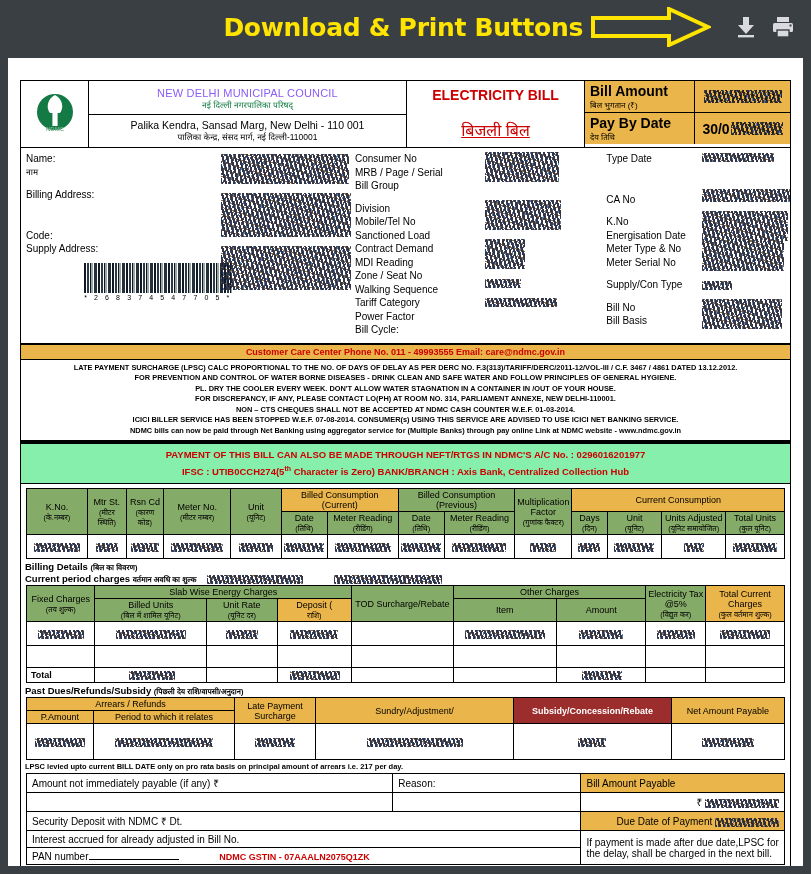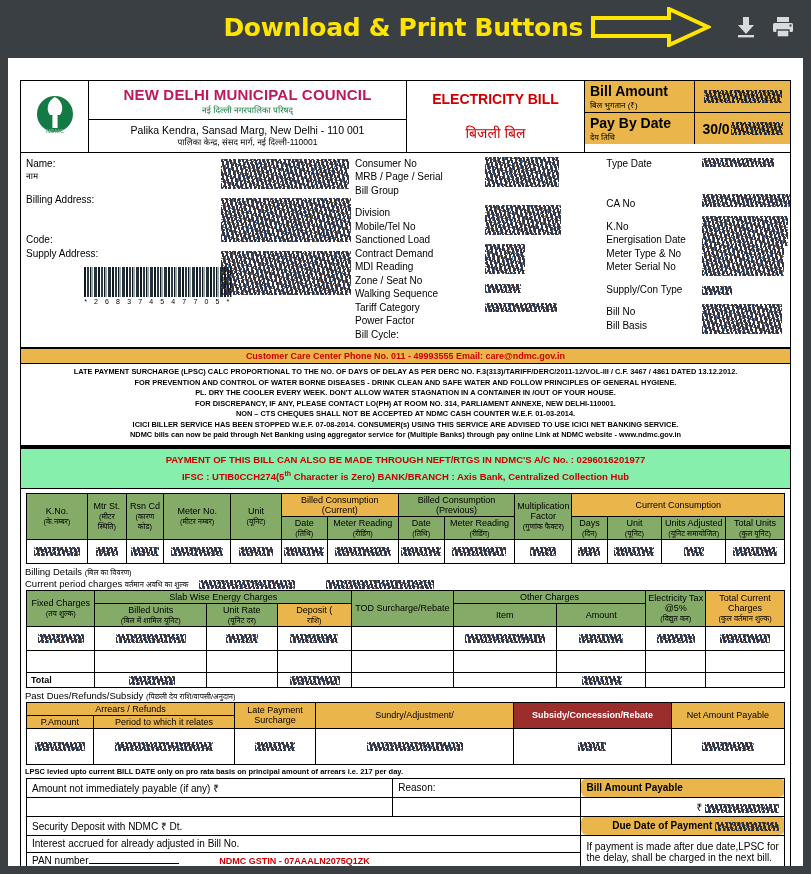--- a/index.html
+++ b/index.html
@@ -77,33 +77,33 @@
     display: flex; align-items: center; justify-content: center;
     padding: 3px 0;
   }
   .hdr-name { flex: 1; border-right: 1px solid #000; }
   .hdr-name .l1 {
     text-align: center; padding: 6px 4px 0;
     border-bottom: 1px solid #000;
   }
   .hdr-name .l2 { text-align: center; padding: 4px 4px 5px; }
   .org-en {
-    color: #be185d; font-weight: bold; font-size: 15px;
+    color: #8b5cf6; font-weight: normal; font-size: 11px;
     letter-spacing: .2px; line-height: 1.1;
   }
   .org-hi { color: #0f7a3d; font-size: 8.5px; padding-bottom: 4px; }
   .addr-en { font-size: 10.5px; }
   .addr-hi { font-size: 8.5px; }
   .hdr-title {
     width: 178px; border-right: 1px solid #000;
     display: flex; flex-direction: column;
     align-items: center; justify-content: center; padding: 4px;
   }
   .title-en { color: #cc0000; font-weight: bold; font-size: 14px; }
-  .title-hi { color: #cc0000; font-size: 14px; margin-top: 16px; }
+  .title-hi { color: #cc0000; font-size: 16px; margin-top: 16px; text-decoration: underline; }
   .hdr-amt { width: 205px; }
   .amt-row { display: flex; }
   .amt-row + .amt-row { border-top: 1px solid #000; }
   .amt-lbl {
     width: 110px; background: #eab54a; border-right: 1px solid #000;
     padding: 2px 5px;
   }
   .amt-lbl .en { font-weight: bold; font-size: 14px; }
   .amt-lbl .hi { font-size: 8px; }
   .amt-val {
@@ -164,33 +164,33 @@
     border: 1px solid #000; padding: 1px 2px;
     font-size: 9px; text-align: center; vertical-align: middle;
   }
   .grn { background: #85ab68; font-weight: normal; }
   .amb { background: #eab54a; }
   .maroon { background: #9b2d2d; color: #fff; font-weight: bold; }
   .hi-s { font-size: 7.5px; display: block; }
   .datarow td { height: 24px; }
   .datarow2 td { height: 22px; }
   .sect-lbl {
-    font-size: 9.5px; padding: 2px 4px 1px; font-weight: normal;
+    font-size: 9.5px; padding: 2px 4px 1px; font-weight: bold;
   }
   .sect-lbl .hi-s { display: inline; font-size: 7.5px; }
   .wrapx { padding: 0 5px; }
 
   .totalrow td { height: 15px; text-align: left; padding-left: 4px; font-weight: bold; }
   .lpsc-note { font-size: 7.5px; font-weight: bold; padding: 2px 4px; }
 
   .btm td {
     border: 1px solid #000; font-size: 10px;
     padding: 2px 5px; height: 17px; text-align: left;
   }
-  .btm td.amb { background: #eab54a; font-weight: bold; border-radius: 6px; }
+  .btm td.amb { background: #eab54a; font-weight: normal; }
   .btm td.right { text-align: right; }
   .small-note { font-size: 8.5px; line-height: 11px; margin-top: 20px; }
   .gst { color: #cc0000; font-weight: bold; font-size: 9px; }
   .pan-line { border-bottom: 1px solid #000; display: inline-block; width: 90px; }
 </style>
 </head>
 <body>
 
 <div id="page">
 

